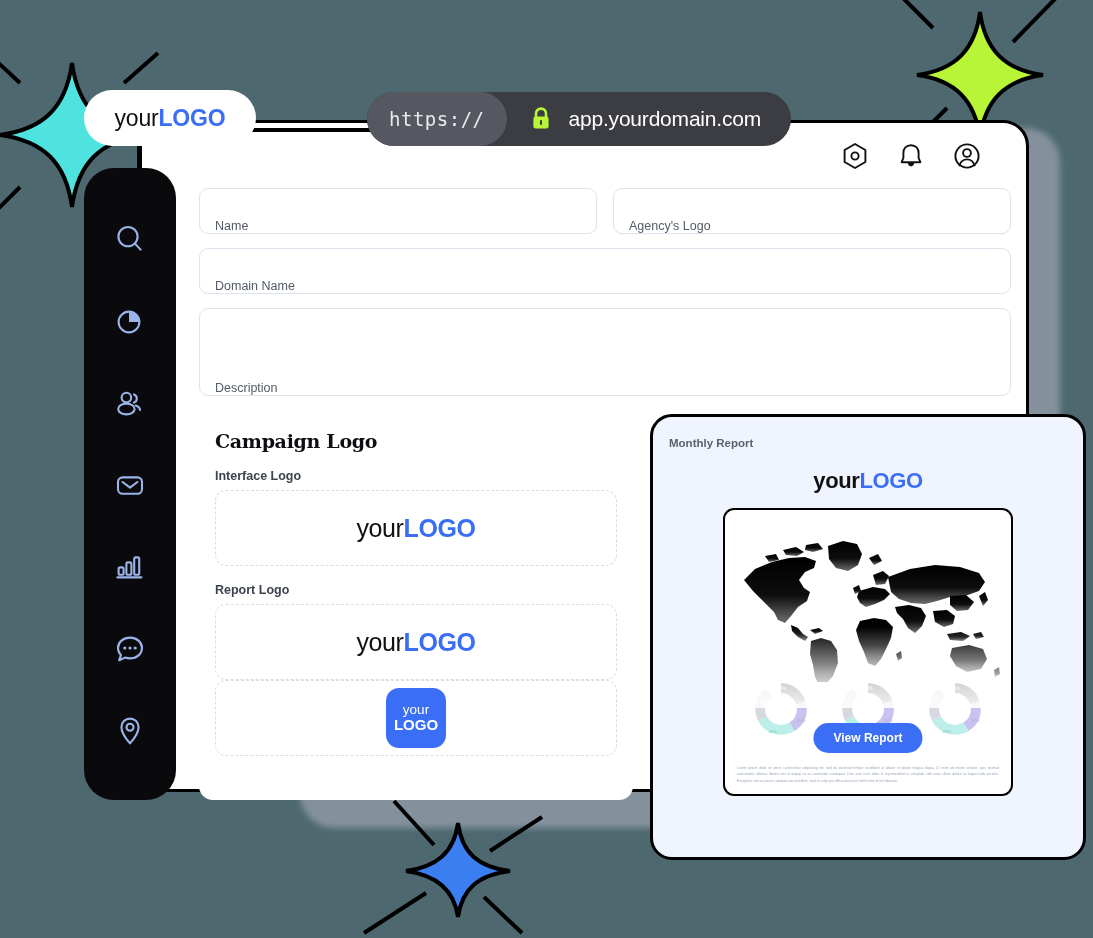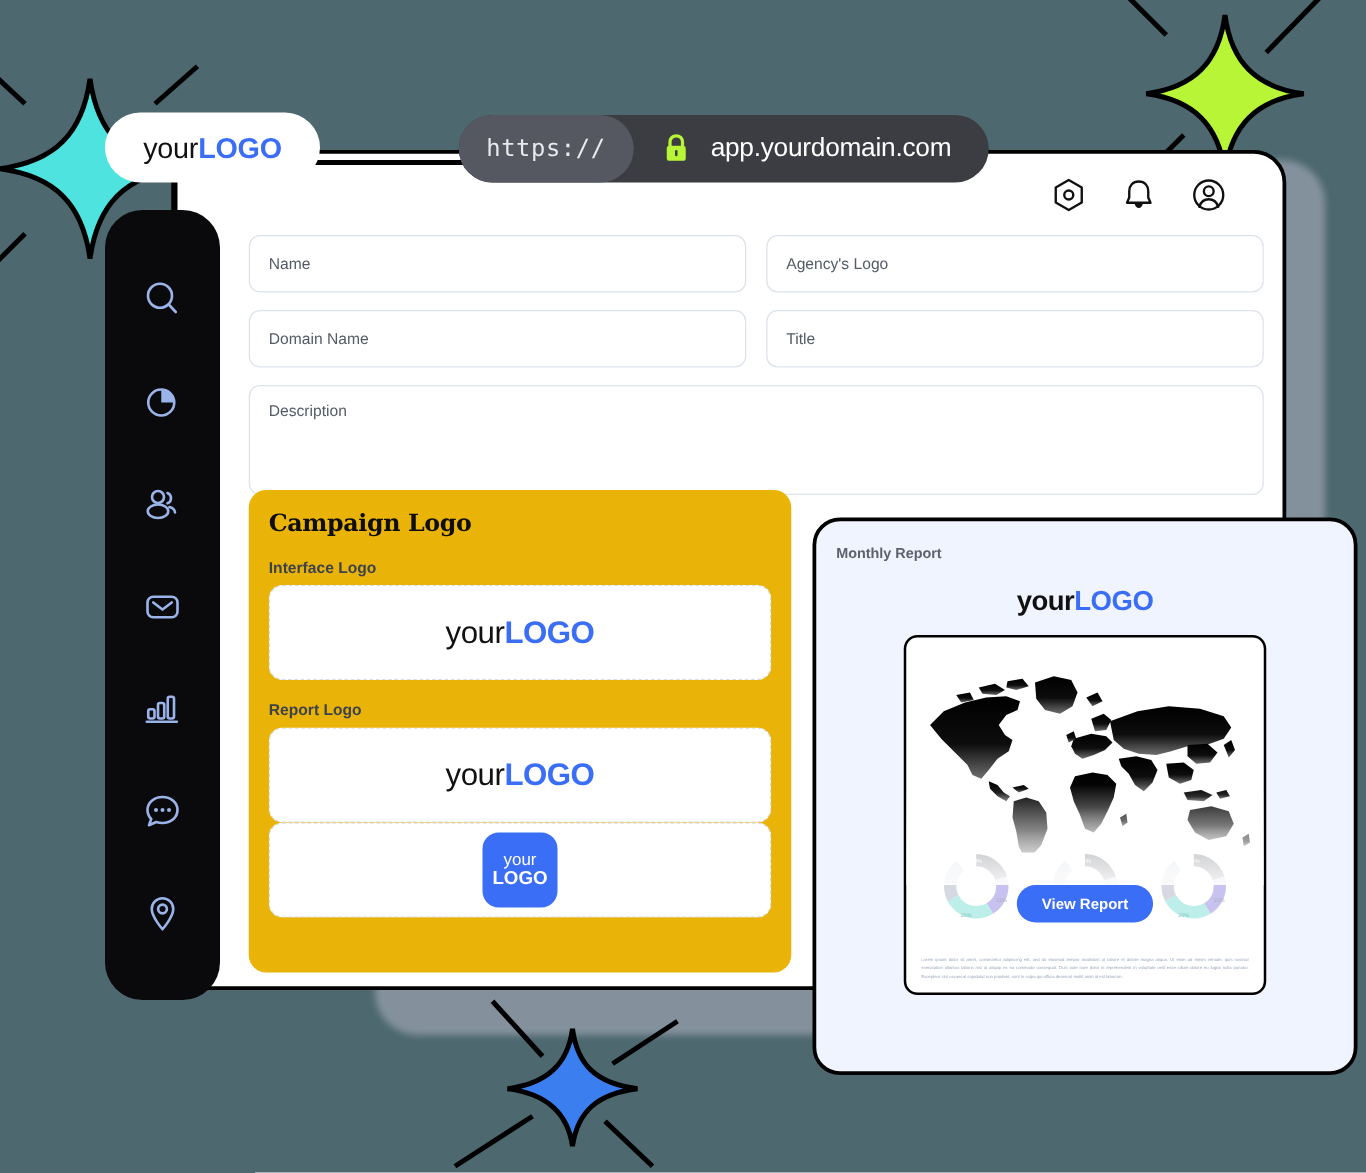--- a/index.html
+++ b/index.html
@@ -143,37 +143,37 @@
     width: 812px;
   }
   .form-row { display: flex; gap: 16px; margin-bottom: 14px; }
   .field {
     flex: 1;
     height: 46px;
     border: 1px solid #dde3ec;
     border-radius: 9px;
     background: #fff;
     display: flex;
-    align-items: center;
+    align-items: flex-end;
     padding: 0 15px;
     font-size: 12.5px;
     color: #545b66;
   }
   .field.textarea {
     height: 88px;
-    align-items: flex-start;
+    align-items: flex-end;
     padding-top: 13px;
   }
 
   
   .campaign-card {
     position: absolute;
-    left: 199px; top: 392px;
+    left: 199px; top: 414px;
     width: 434px; height: 386px;
-    background: #eab308;
+    background: #ffffff;
     border-radius: 14px;
     padding: 16px 16px 0 16px;
     z-index: 24;
   }
   .card-title-serif {
     font-family: "DejaVu Serif", "Liberation Serif", serif;
     font-weight: bold;
     font-size: 19px;
     color: #0d0d12;
     letter-spacing: -.3px;
@@ -260,21 +260,21 @@
     width: 100%;
     display: flex;
     justify-content: space-around;
     padding: 0 12px;
   }
   .donut { width: 58px; height: 58px; }
   .donut svg { display: block; }
 
   .view-report-btn {
     position: absolute;
-    left: 50%; bottom: 56px;
+    left: 50%; bottom: 41px;
     transform: translateX(-50%);
     background: #3b6ef6;
     color: #fff;
     font-size: 12px;
     font-weight: bold;
     padding: 8px 20px;
     border-radius: 16px;
     border: none;
     cursor: pointer;
     z-index: 5;
@@ -437,23 +437,20 @@
       <div class="field">
         <span>Name</span>
       </div>
       <div class="field">
         <span>Agency's Logo</span>
       </div>
     </div>
     <div class="form-row">
       <div class="field">
         <span>Domain Name</span>
-      </div>
-      <div class="field">
-        <span>Title</span>
       </div>
     </div>
     <div class="form-row">
       <div class="field textarea">
         <span>Description</span>
       </div>
     </div>
   </div>
 
   <div class="campaign-card">

